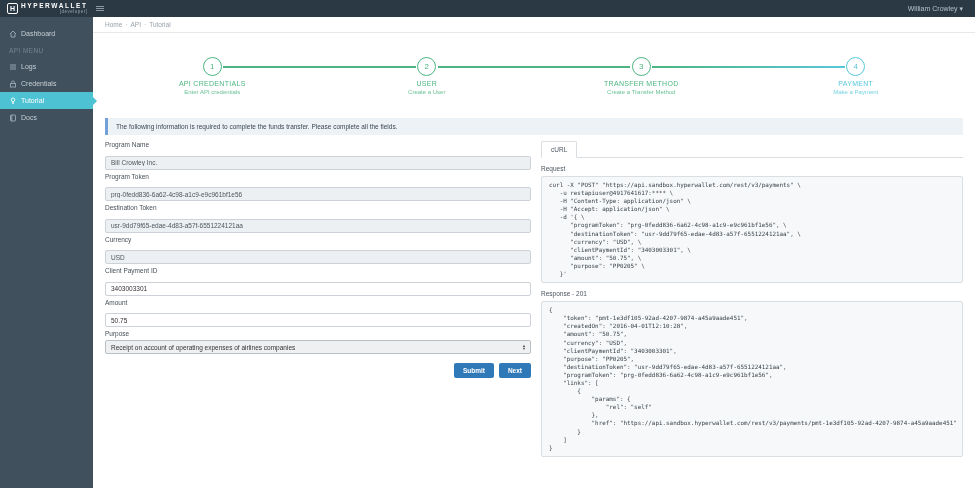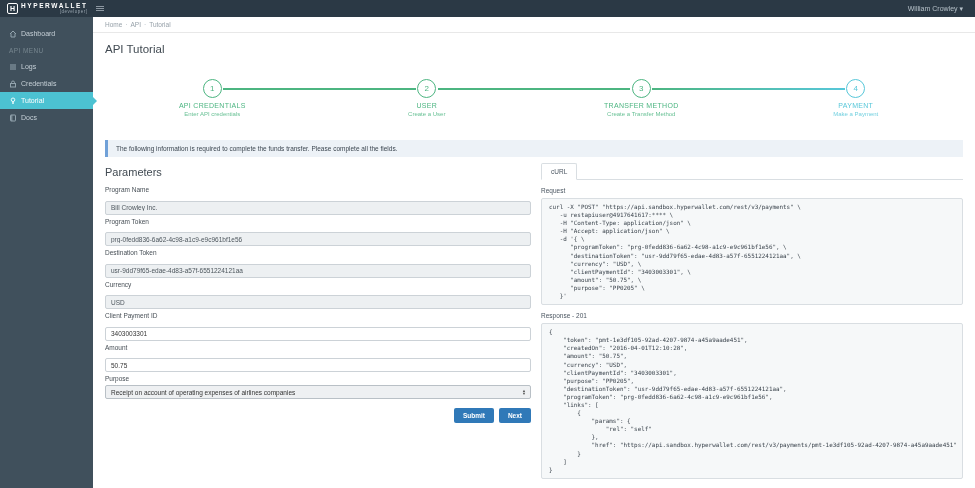--- a/index.html
+++ b/index.html
@@ -158,21 +158,20 @@
       <span>Docs</span>
     </div>
   </aside>
 
   <main class="content">
 
     <div class="breadcrumb">
       <span>Home</span><span class="sep">·</span><span>API</span><span class="sep">·</span><span>Tutorial</span>
     </div>
 
-    <h1 class="page-title">API Tutorial</h1>
 
     <div class="stepper">
       <div class="step-line line-1"></div>
       <div class="step-line line-2"></div>
       <div class="step-line line-3"></div>
 
       <div class="step step--green">
         <div class="step-circle">1</div>
         <div class="step-title">API CREDENTIALS</div>
         <div class="step-sub">Enter API credentials</div>
@@ -192,21 +191,20 @@
         <div class="step-title">PAYMENT</div>
         <div class="step-sub">Make a Payment</div>
       </div>
     </div>
 
     <div class="notice">The following information is required to complete the funds transfer. Please complete all the fields.</div>
 
     <div class="columns">
 
       <section class="form-col">
-        <h2 class="section-title">Parameters</h2>
 
         <div class="field">
           <label>Program Name</label>
           <input class="input" disabled="" value="Bill Crowley Inc." style="">
         </div>
         <div class="field">
           <label>Program Token</label>
           <input class="input" disabled="" value="prg-0fedd836-6a62-4c98-a1c9-e9c961bf1e56" style="">
         </div>
         <div class="field">

